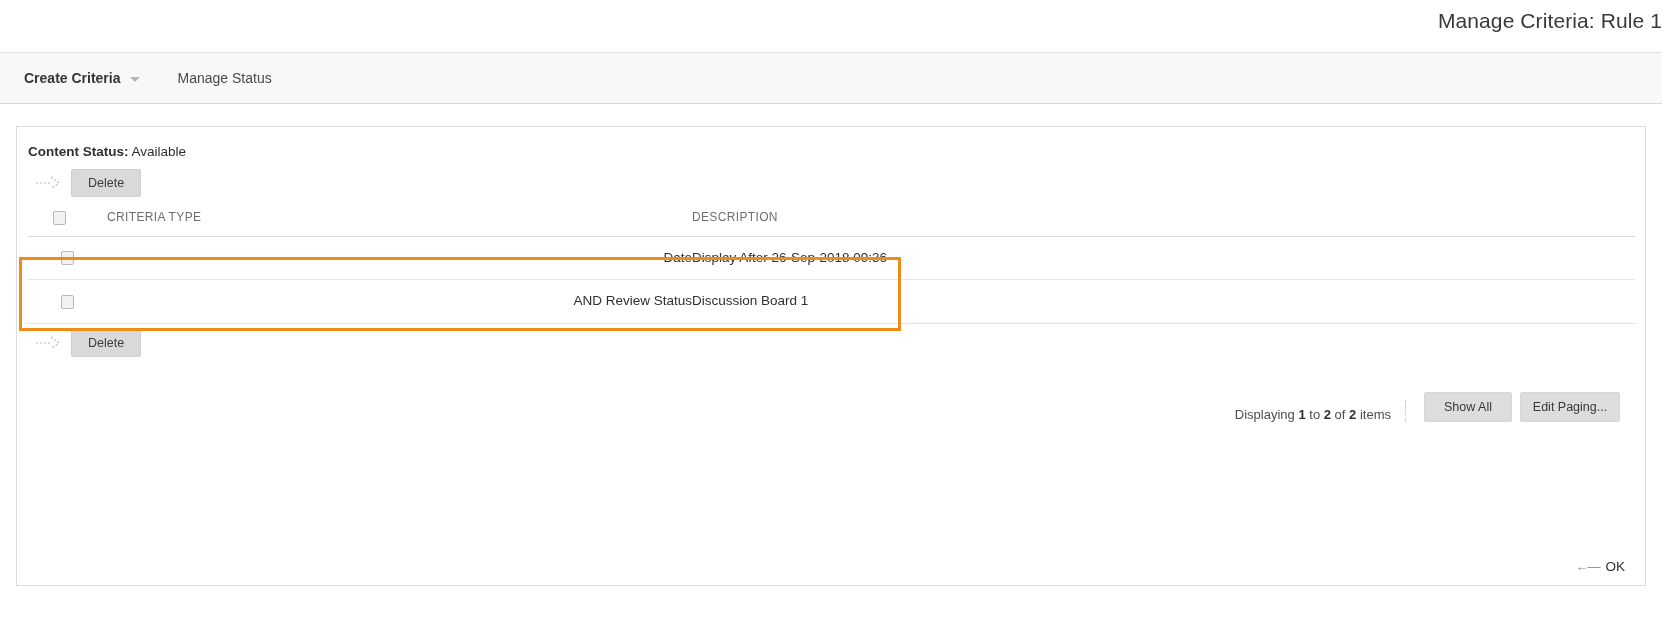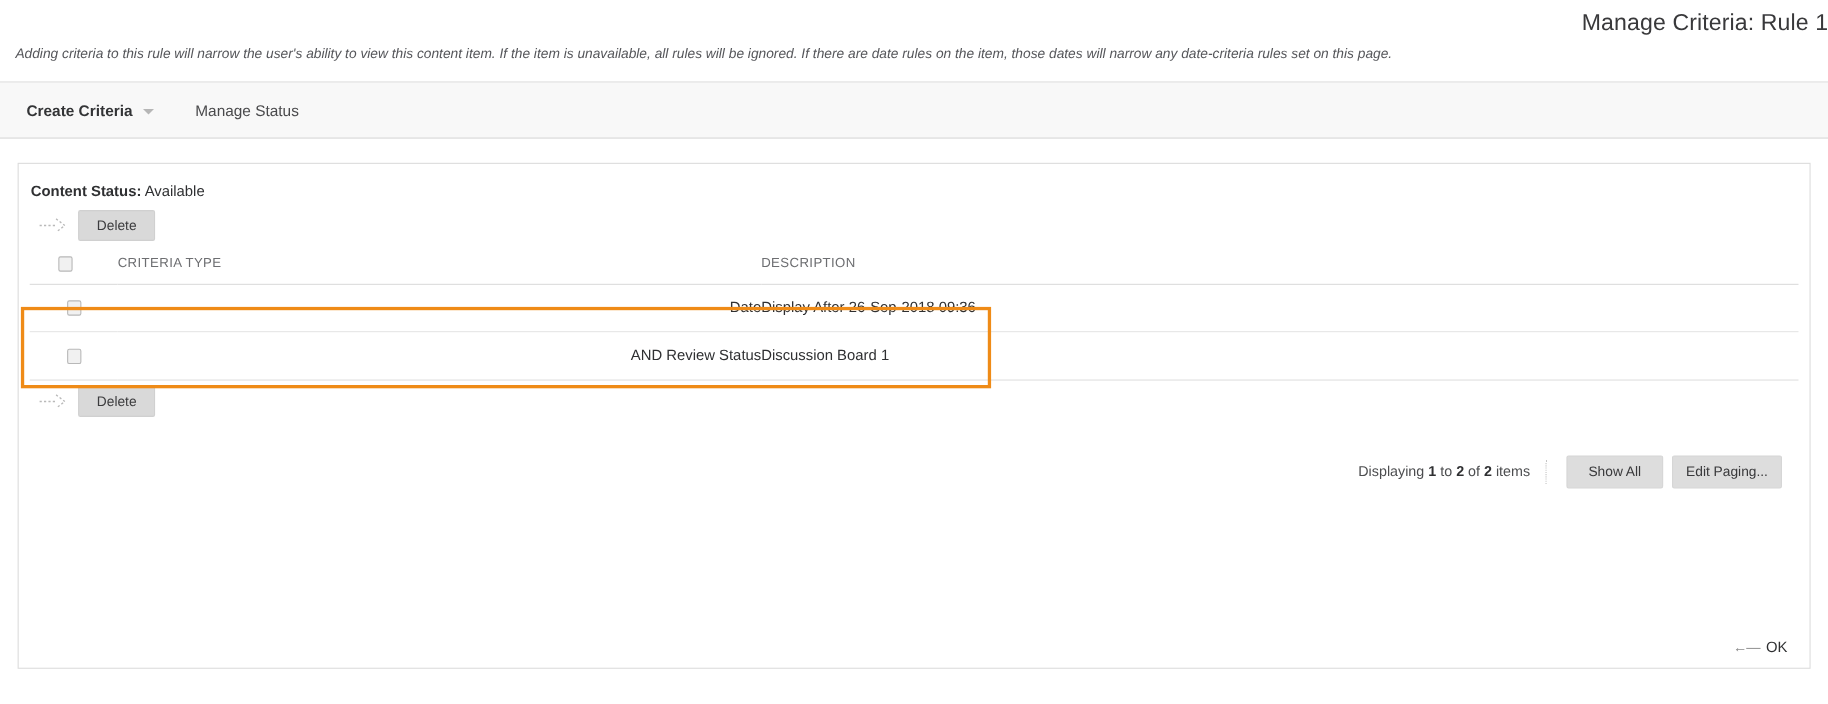--- a/index.html
+++ b/index.html
@@ -163,21 +163,21 @@
     left: 2px;
     top: 130px;
     width: 882px;
     height: 74px;
     z-index: 5;
   }
 
   
   .paging-row {
     display: flex;
-    align-items: center;
+    align-items: flex-end;
     justify-content: flex-end;
     padding-right: 25px;
     margin-top: 34px;
     gap: 0;
   }
   .paging-text {
     font-size: 13px;
     color: #4c4d4f;
     margin-right: 14px;
   }
@@ -225,21 +225,20 @@
     color: #8c8c8c;
     font-size: 13px;
     letter-spacing: -1px;
   }
 </style>
 </head>
 <body>
 
 <div class="page-header">
   <h1 class="page-title">Manage Criteria: Rule 1</h1>
-  <p class="page-subtitle">Adding criteria to this rule will narrow the user's ability to view this content item. If the item is unavailable, all rules will be ignored. If there are date rules on the item, those dates will narrow any date-criteria rules set on this page.</p>
 </div>
 
 <div class="action-bar">
   <div class="menu-item primary">
     <span>Create Criteria</span>
     <span class="chevron-down"></span>
   </div>
   <div class="menu-item">
     <span>Manage Status</span>
   </div>

